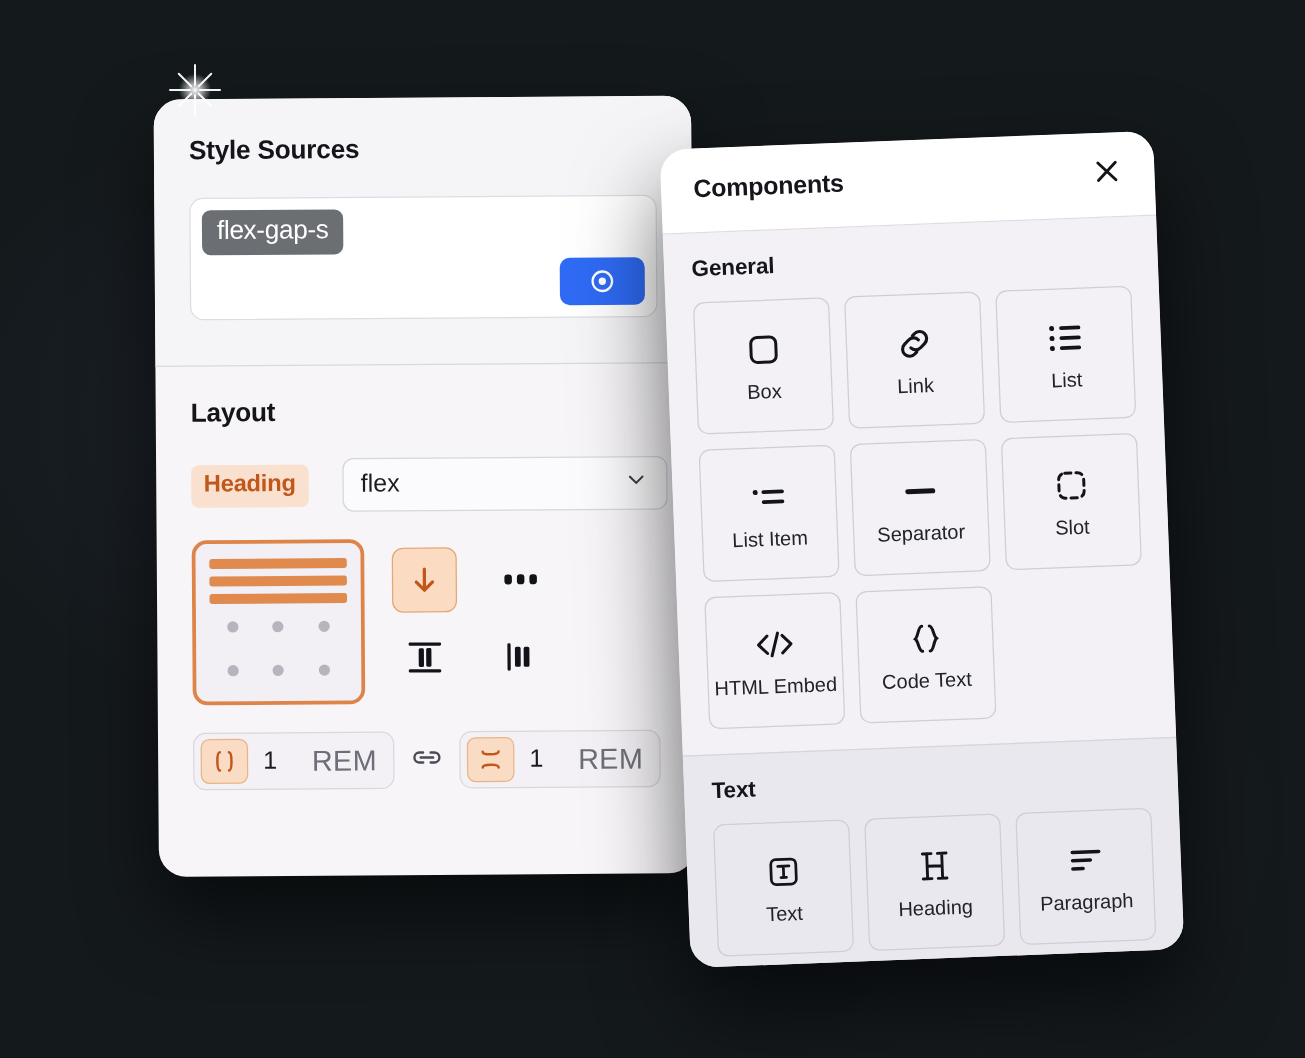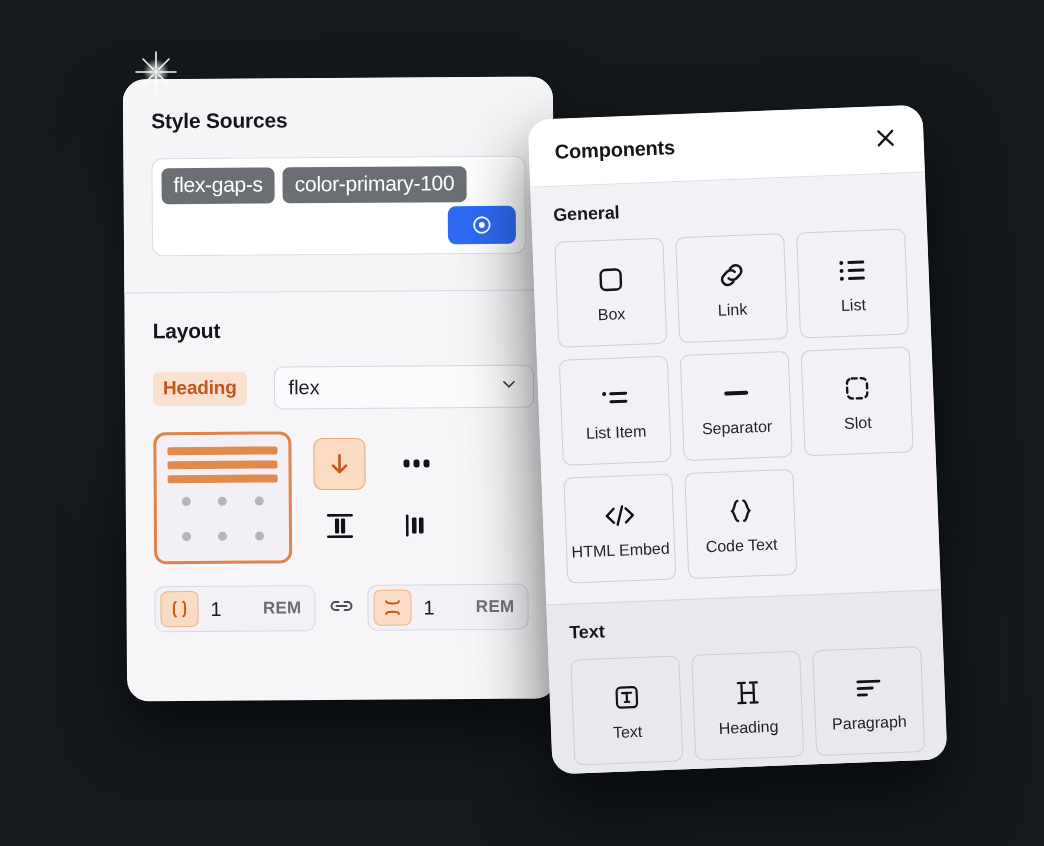--- a/index.html
+++ b/index.html
@@ -143,21 +143,21 @@
   }
   .gap-ic {
     width: 38px; height: 36px;
     background: #fadcc4;
     border: 1px solid #e8b58a;
     border-radius: 7px;
     display: flex; align-items: center; justify-content: center;
     flex: 0 0 auto;
   }
   .gap-val { font-size: 20px; color: #1b1c21; margin-left: 12px; }
-  .gap-unit { margin-left: auto; margin-right: 8px; font-size: 17px; color: #6d6e77; font-weight: bold; letter-spacing: 0.3px; }
+  .gap-unit { margin-left: auto; margin-right: 8px; font-size: 23px; color: #6d6e77; font-weight: normal; letter-spacing: 0.3px; }
 
   
   .panel-comp {
     position: absolute;
     left: 540px; top: 112px;
     width: 395px; height: 655px;
     background: #eceaf1;
     border-radius: 22px;
     box-shadow: 0 34px 70px rgba(0,0,0,0.62);
     overflow: hidden;
@@ -198,21 +198,20 @@
 
 <div id="stage">
 
   <div class="panel-style">
 
     <div class="ss-top">
       <div class="sec-title">Style Sources</div>
 
       <div class="ss-box">
         <span class="chip">flex-gap-s</span>
-        <span class="chip">color-primary-100</span>
         <div class="ss-eye">
           <svg width="22" height="22" viewBox="0 0 24 24" fill="none" stroke="#fff" stroke-width="2">
             <circle cx="12" cy="12" r="8.5"></circle>
               <circle cx="12" cy="12" r="3.2" fill="#fff" stroke="none"></circle>
           </svg>
         </div>
       </div>
     </div>
 
     <div class="ss-bottom">

